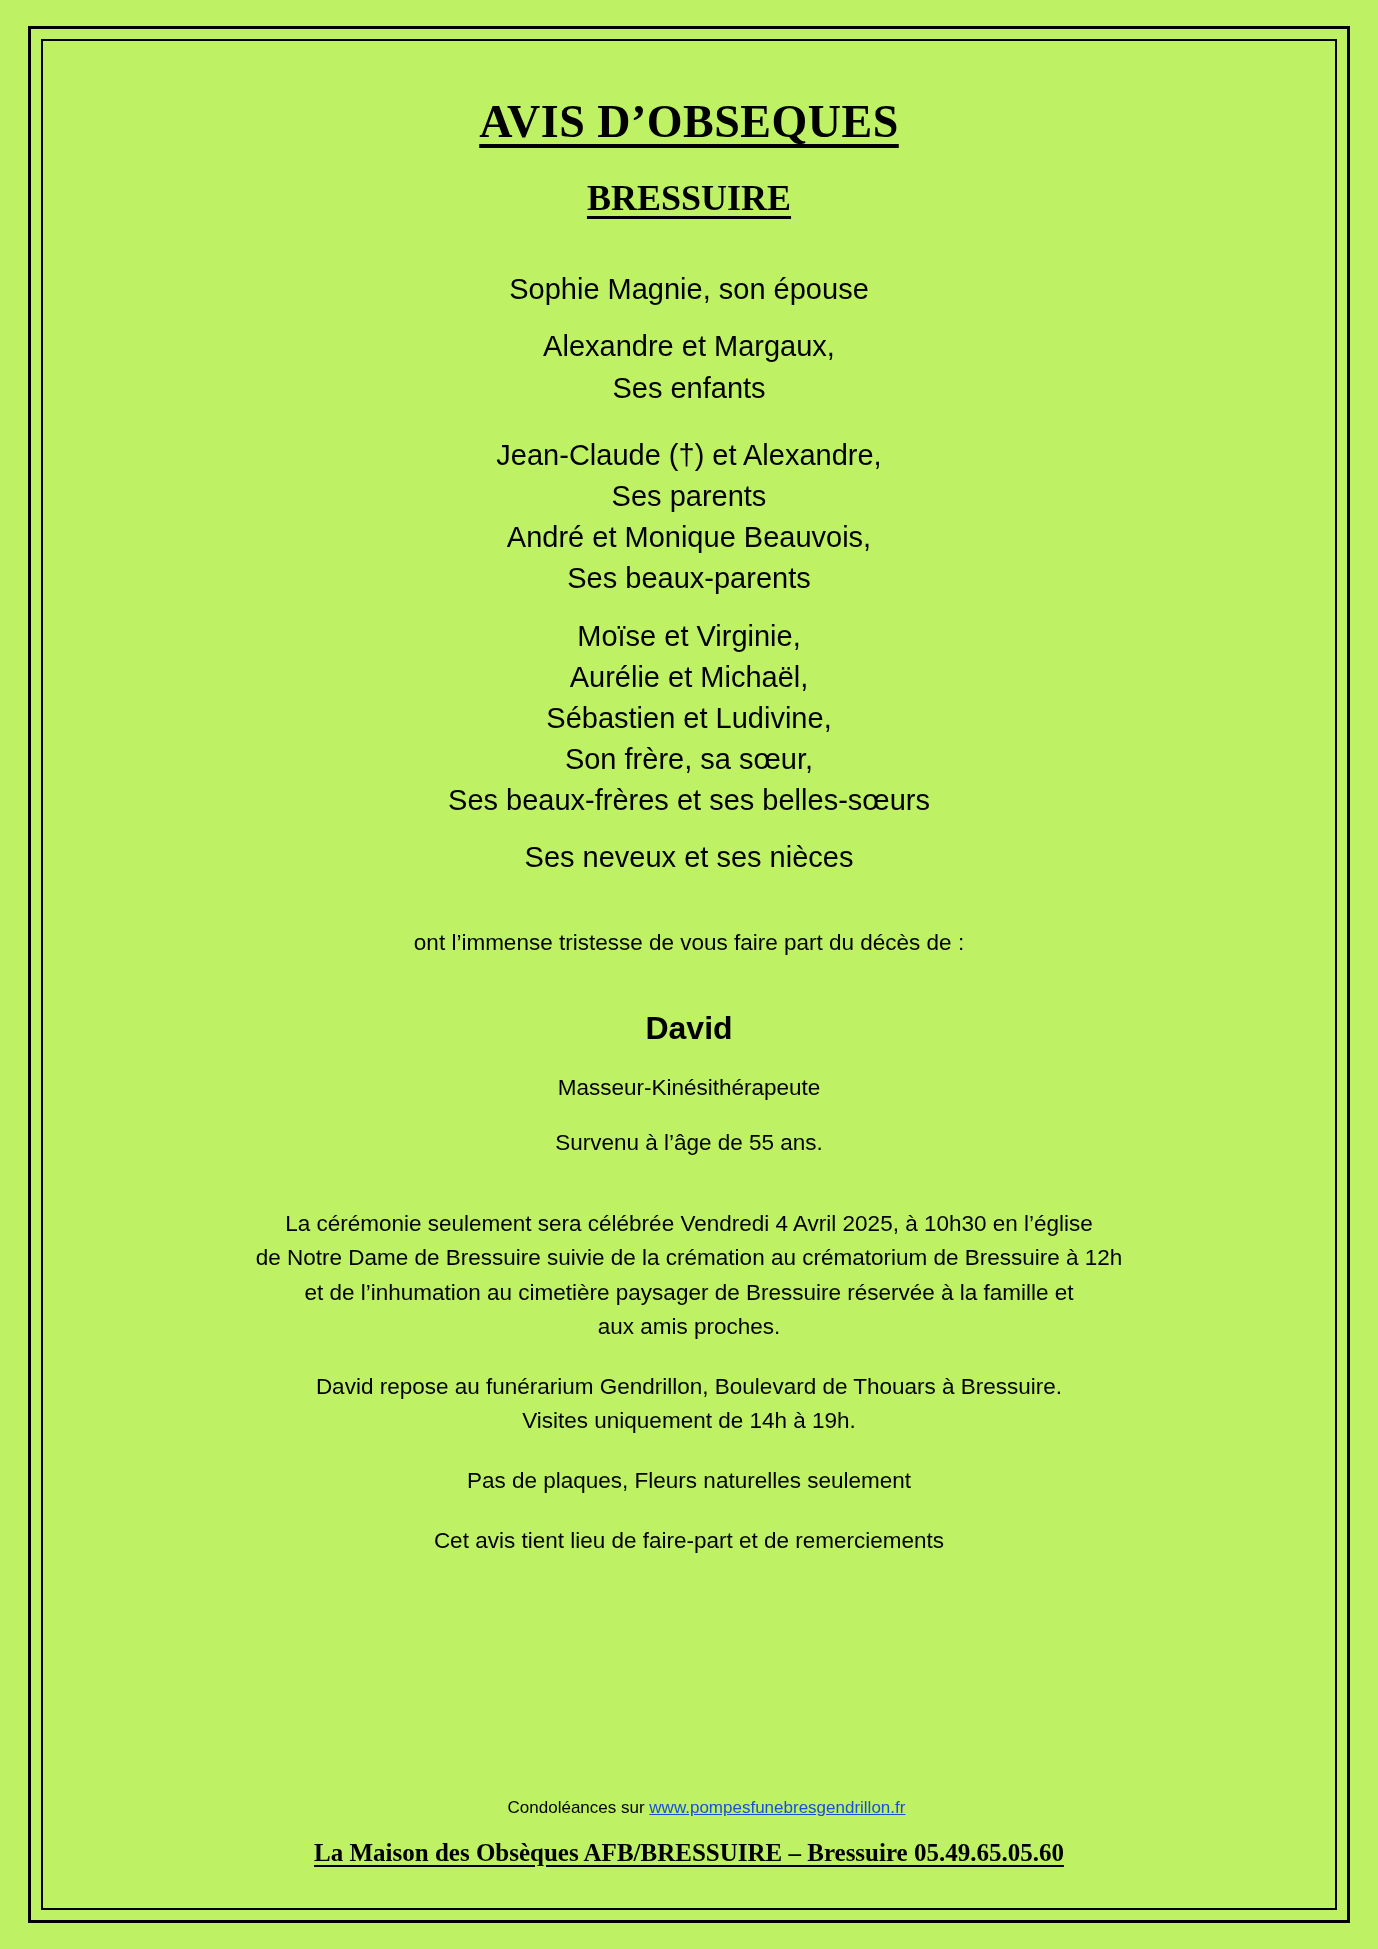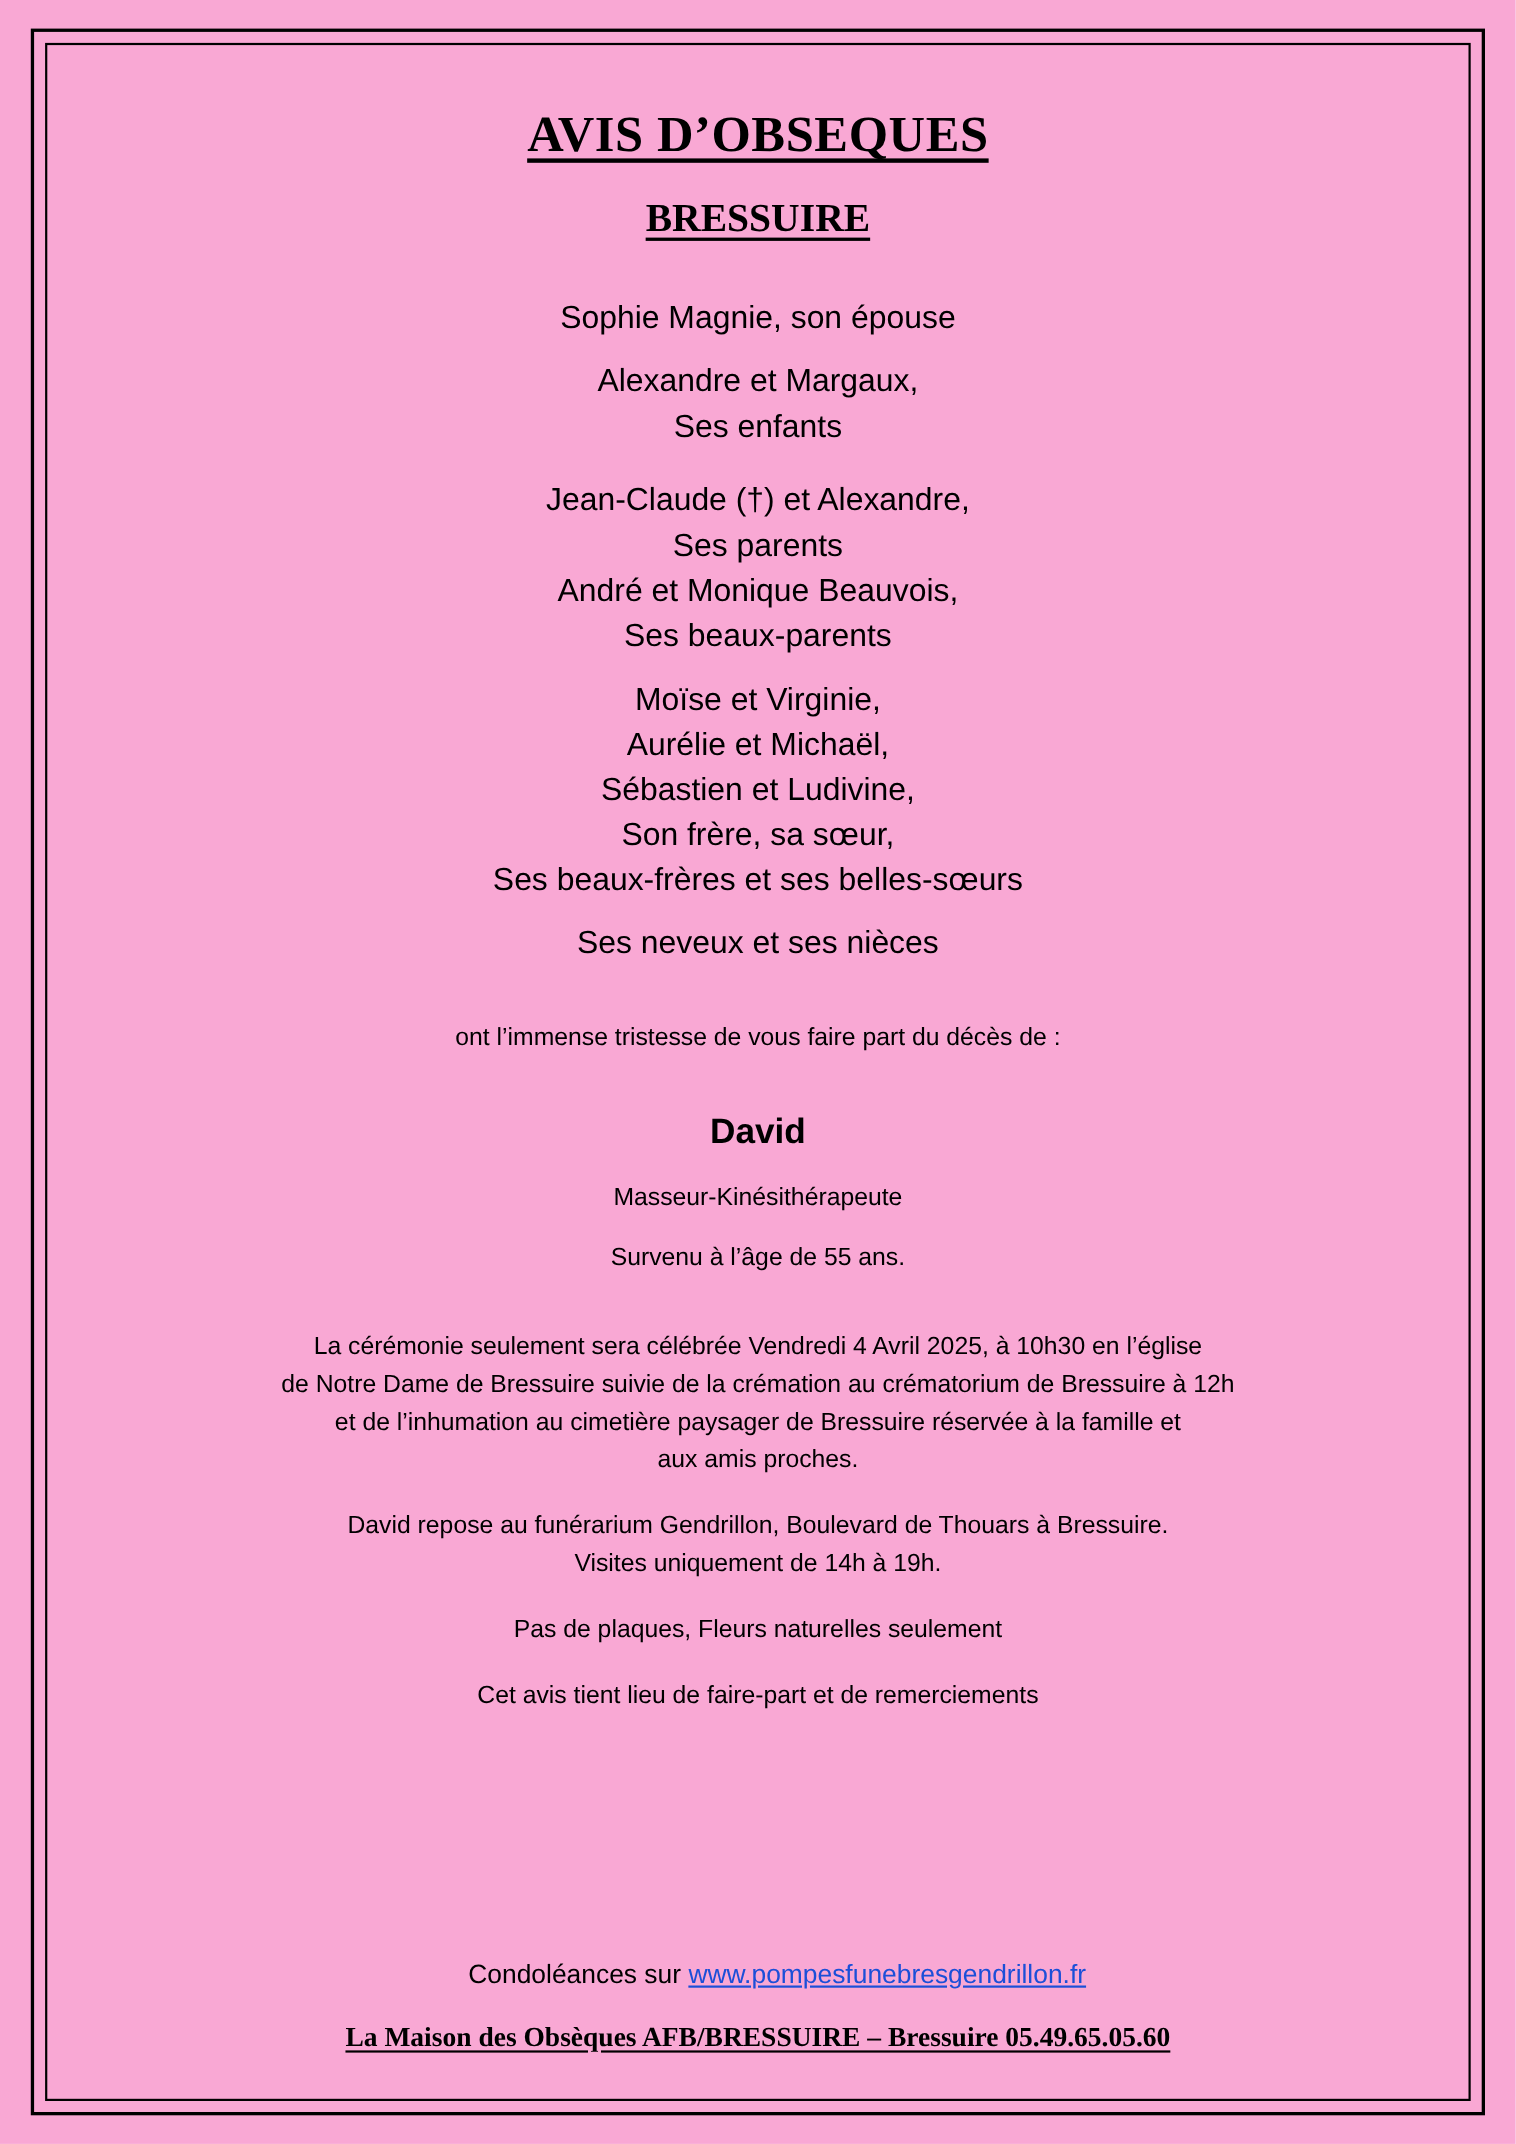--- a/index.html
+++ b/index.html
@@ -12,21 +12,21 @@
     height: 1949px;
     font-family: "Liberation Sans", sans-serif;
     color: #000000;
     position: relative;
   }
   .page {
     position: absolute;
     left: 0; top: 0;
     width: 1378px;
     height: 1949px;
-    background: #f9a8d4;
+    background: #bef264;
     box-sizing: border-box;
   }
   
   .outer-frame {
     position: absolute;
     left: 28px;
     top: 26px;
     right: 28px;
     bottom: 26px;
     border: 3px solid #000;
@@ -93,21 +93,21 @@
     font-size: 22.5px;
     line-height: 1.42;
   }
   .para {
     font-size: 22.5px;
     line-height: 1.52;
     margin: 0;
   }
   .para b { font-weight: normal; }
   .footer-link-line {
-    font-size: 24px;
+    font-size: 17px;
     line-height: 1.4;
     padding-left: 35px;
   }
   .link {
     color: #1b4fd8;
     text-decoration: underline;
   }
   .footer-bold {
     font-family: "Liberation Serif", serif;
     font-weight: bold;

